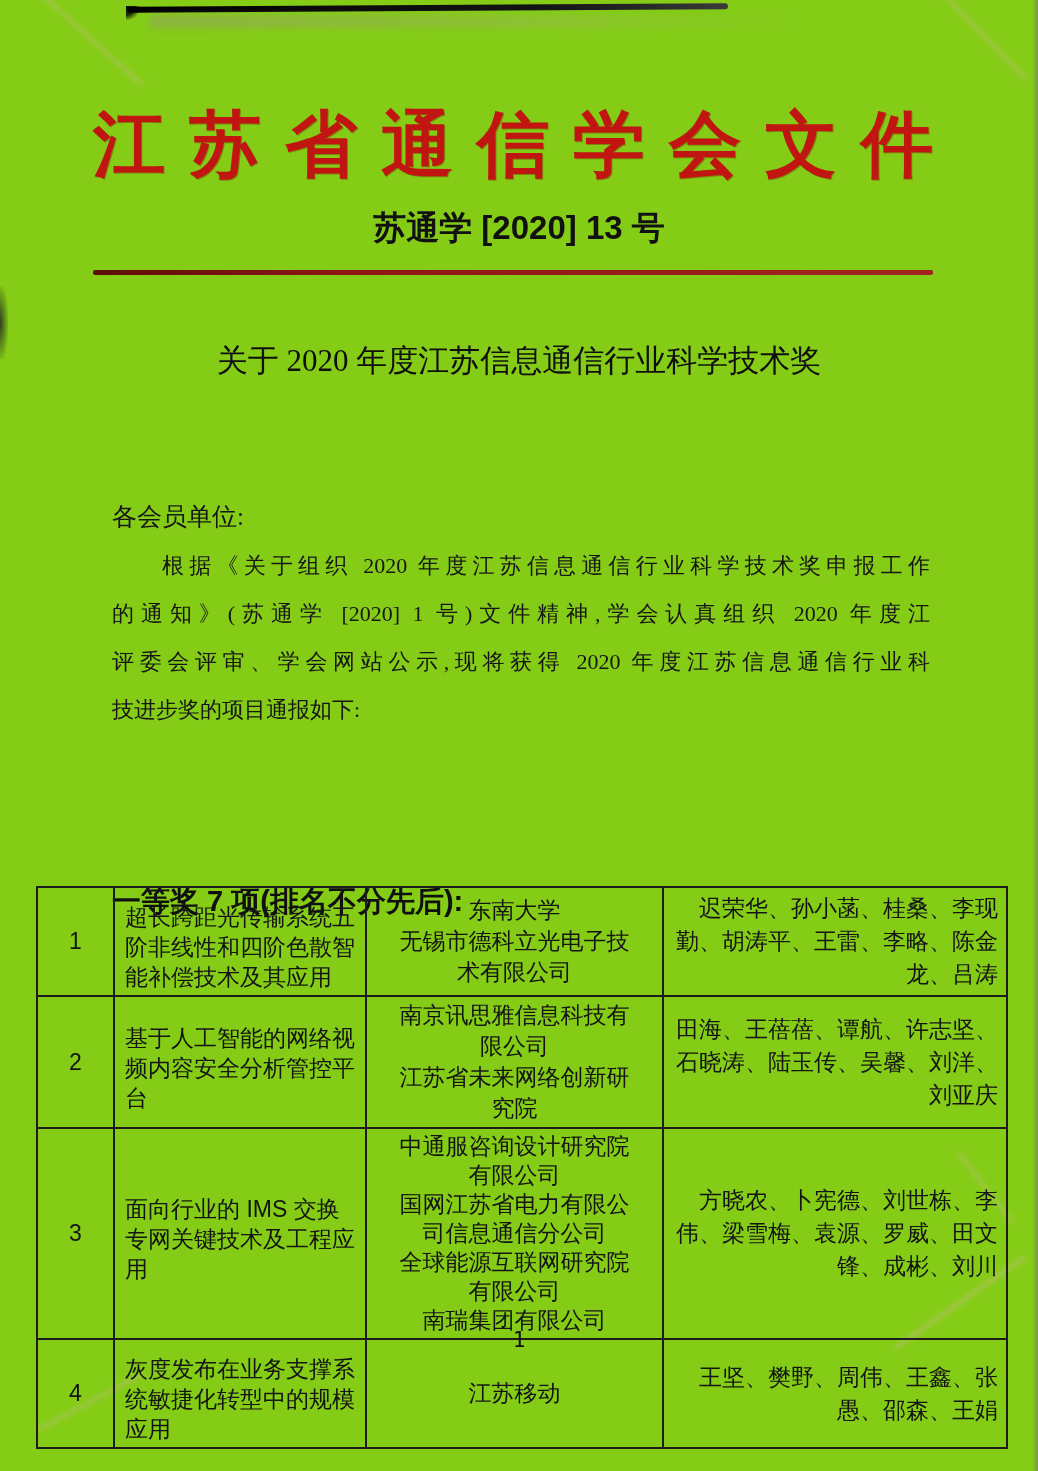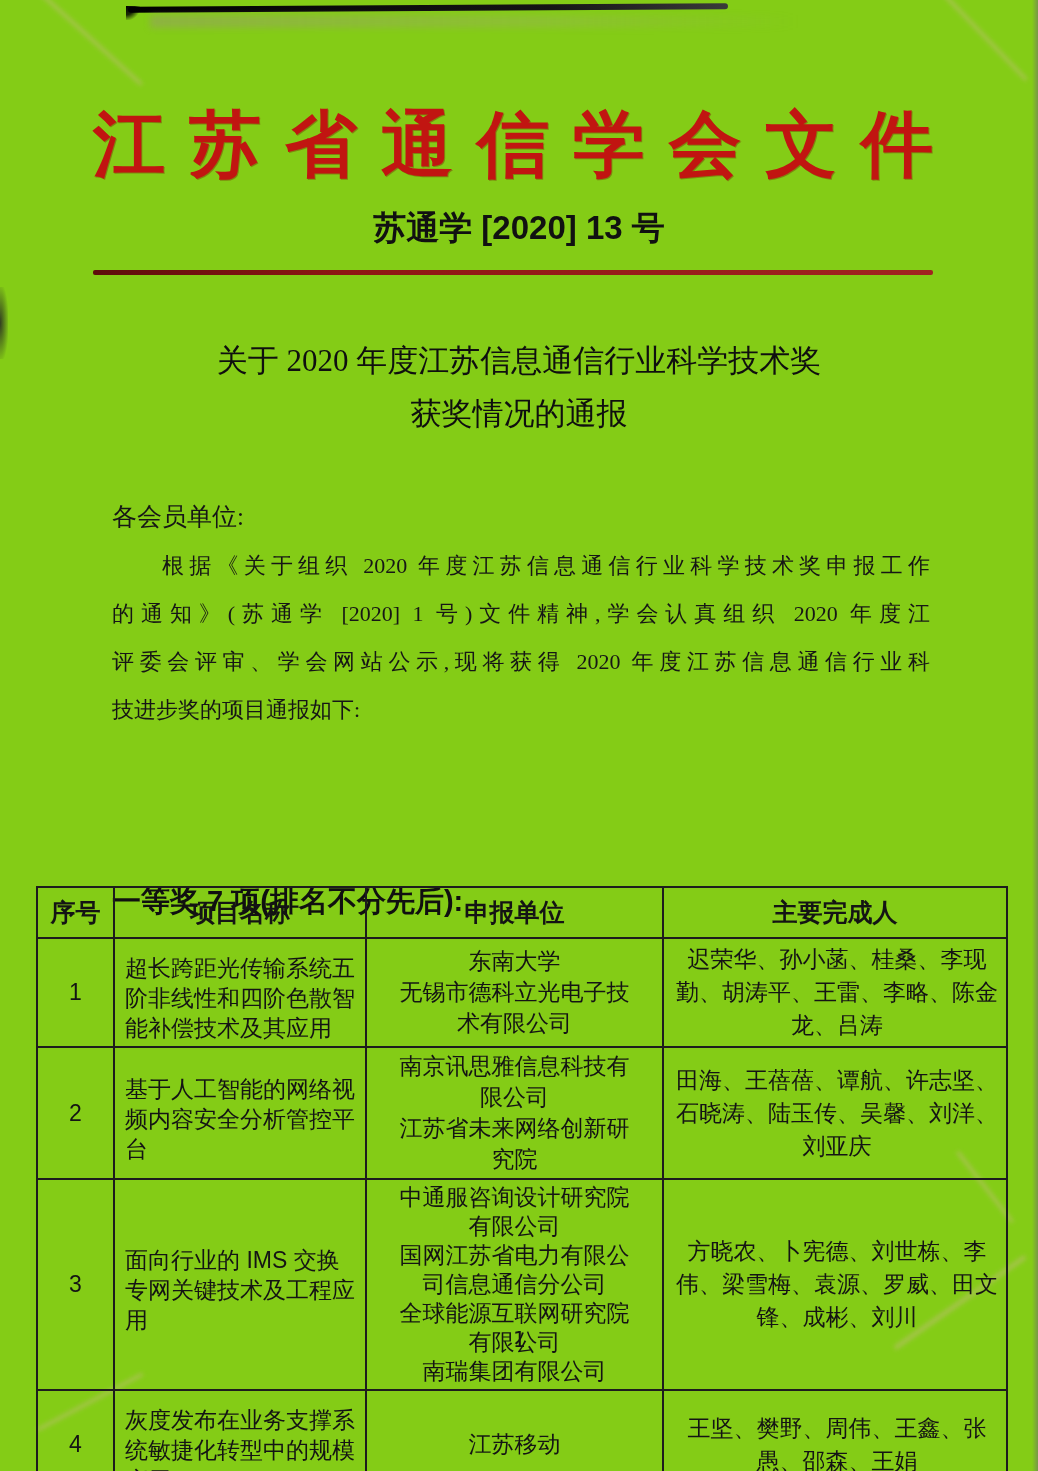--- a/index.html
+++ b/index.html
@@ -103,21 +103,21 @@
   }
   .award-table th{
     font-size:25px;font-weight:600;text-align:center;
     font-family:"Liberation Serif","DejaVu Serif",serif;
   }
   .award-table td{font-size:23px;}
   .cell-no{text-align:center;}
   .cell-project{padding:14px 8px 3px 10px;line-height:30px;text-align:left;}
   .cell-units{padding:3px 22px;text-align:center;line-height:31px;}
   .row-3 .cell-units{line-height:29px;}
-  .cell-contributors{padding:3px 8px 3px 12px;line-height:33px;text-align:center;}
+  .cell-contributors{padding:3px 8px 3px 12px;line-height:33px;text-align:right;}
   
   .hrow{height:51px;}
   .row-1{height:89px;}
   .row-2{height:68px;}
   .row-3{height:146px;}
   .row-4{height:63px;}
   
   .page-number{
     position:absolute;left:0;top:1328px;width:100%;
     text-align:center;font-size:21px;color:#111;
@@ -139,21 +139,20 @@
   <div class="streak" style="left:940px;top:1185px;width:90px;height:4px;transform:rotate(52deg);"></div>
   <div class="streak" style="left:880px;top:1300px;width:160px;height:5px;transform:rotate(-35deg);"></div>
   <div class="streak" style="left:30px;top:1400px;width:120px;height:4px;transform:rotate(-28deg);"></div>
 
   <div class="org-header">江 苏 省 通 信 学 会 文 件</div>
   <div class="doc-number">苏通学 [2020] 13 号</div>
   <div class="red-rule"></div>
 
   <div class="doc-title">
     <div>关于 2020 年度江苏信息通信行业科学技术奖</div>
-    <div>获奖情况的通报</div>
   </div>
 
   <div class="salutation">各会员单位:</div>
 
   <div class="body-paragraph">
     <div class="pline first">根据《关于组织 2020 年度江苏信息通信行业科学技术奖申报工作</div>
     <div class="pline">的通知》(苏通学 [2020] 1 号)文件精神,学会认真组织 2020 年度江</div>
     <div class="pline">评委会评审、学会网站公示,现将获得 2020 年度江苏信息通信行业科</div>
     <div class="pline last">技进步奖的项目通报如下:</div>
   </div>
@@ -161,26 +160,20 @@
   <div class="section-heading">一等奖 7 项(排名不分先后):</div>
 
   <table class="award-table">
     <colgroup>
       <col style="width:77px">
       <col style="width:252px">
       <col style="width:297px">
       <col style="width:344px">
     </colgroup>
     <tbody>
-        <tr class="hrow">
-      <th>序号</th>
-      <th>项目名称</th>
-      <th>申报单位</th>
-      <th>主要完成人</th>
-    </tr>
     <tr class="row-1">
       <td class="cell-no">1</td>
       <td class="cell-project">超长跨距光传输系统五阶非线性和四阶色散智能补偿技术及其应用</td>
       <td class="cell-units">
         <div>东南大学</div>
         <div>无锡市德科立光电子技术有限公司</div>
       </td>
       <td class="cell-contributors">迟荣华、孙小菡、桂桑、李现勤、胡涛平、王雷、李略、陈金龙、吕涛</td>
     </tr>
     <tr class="row-2">

